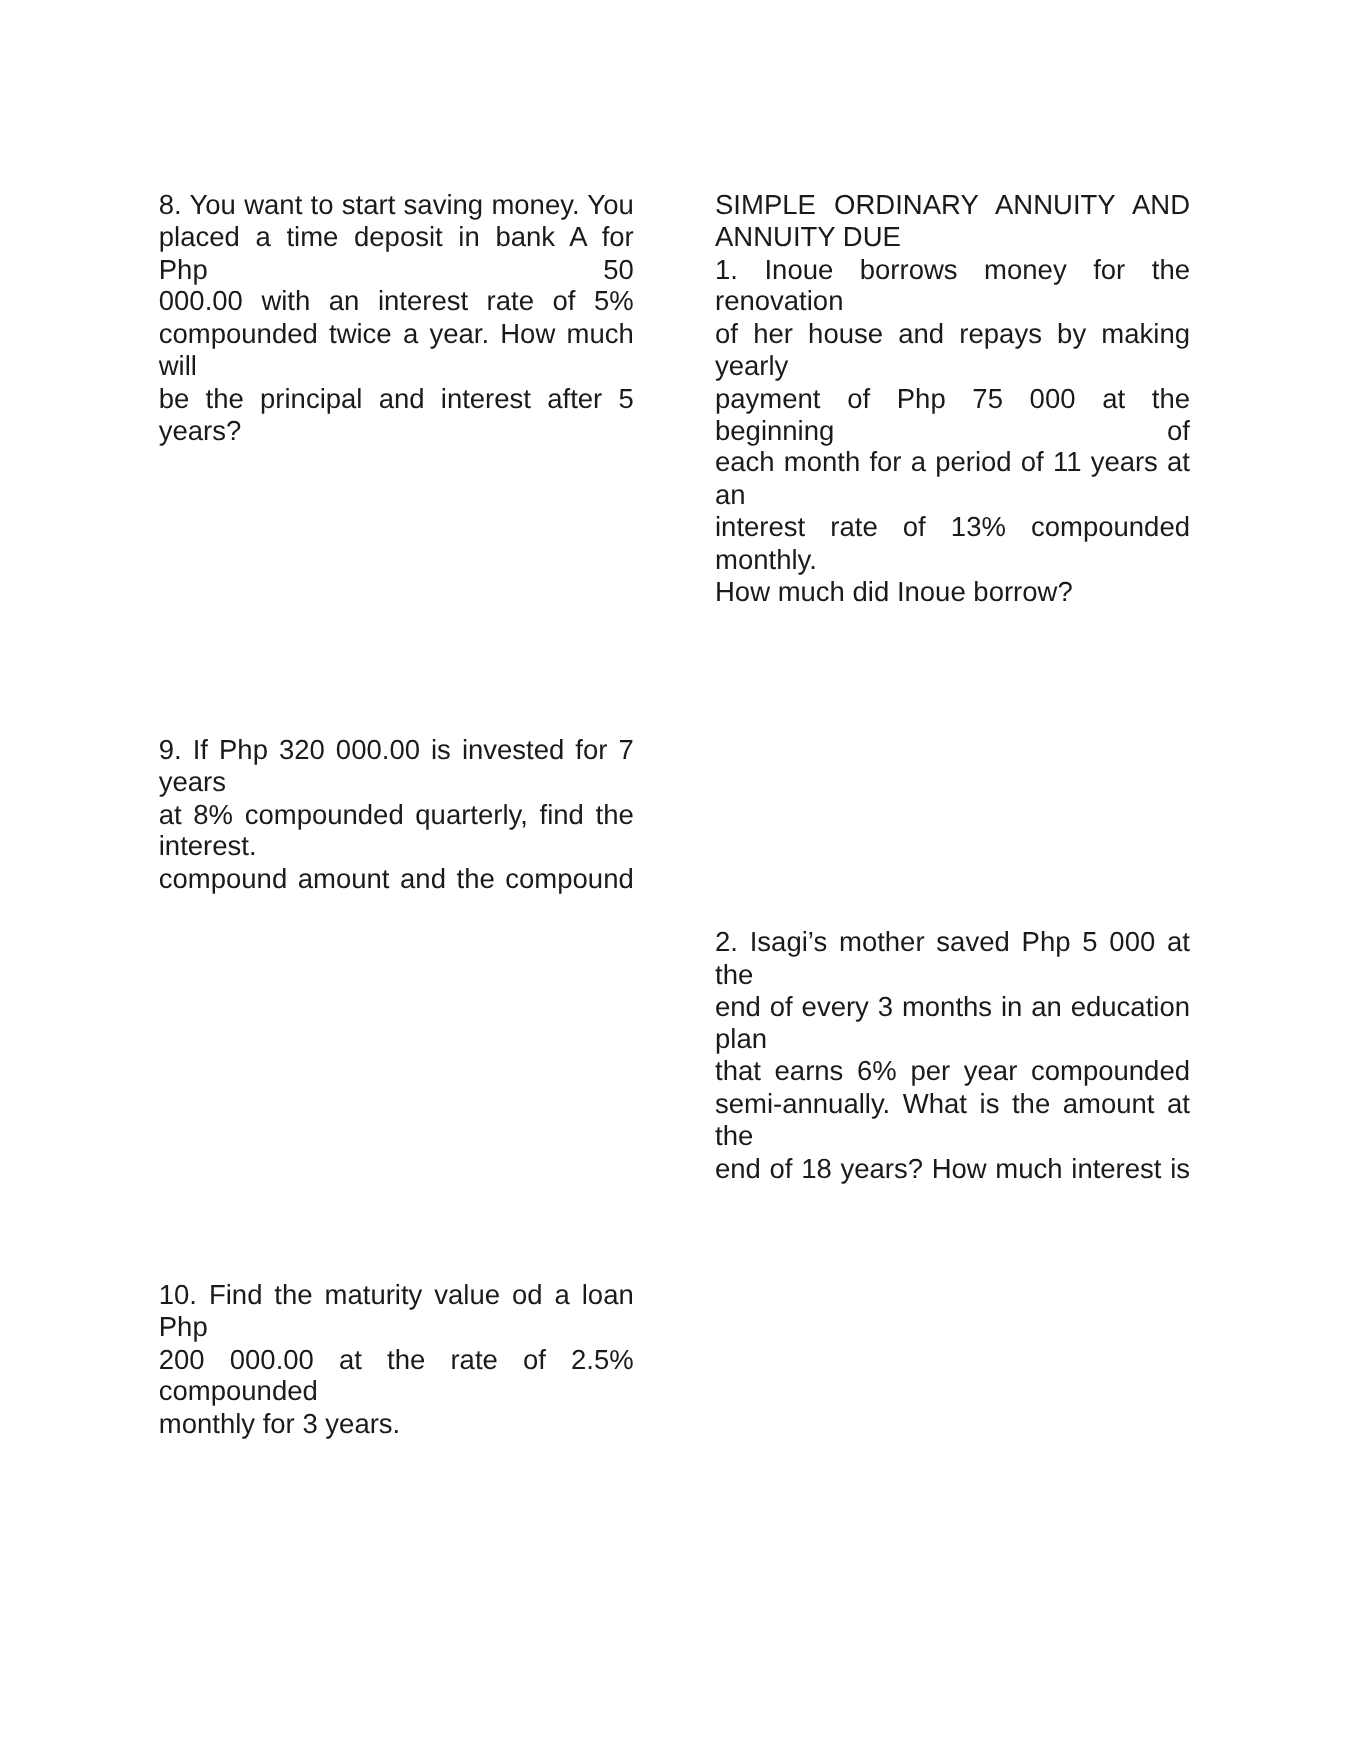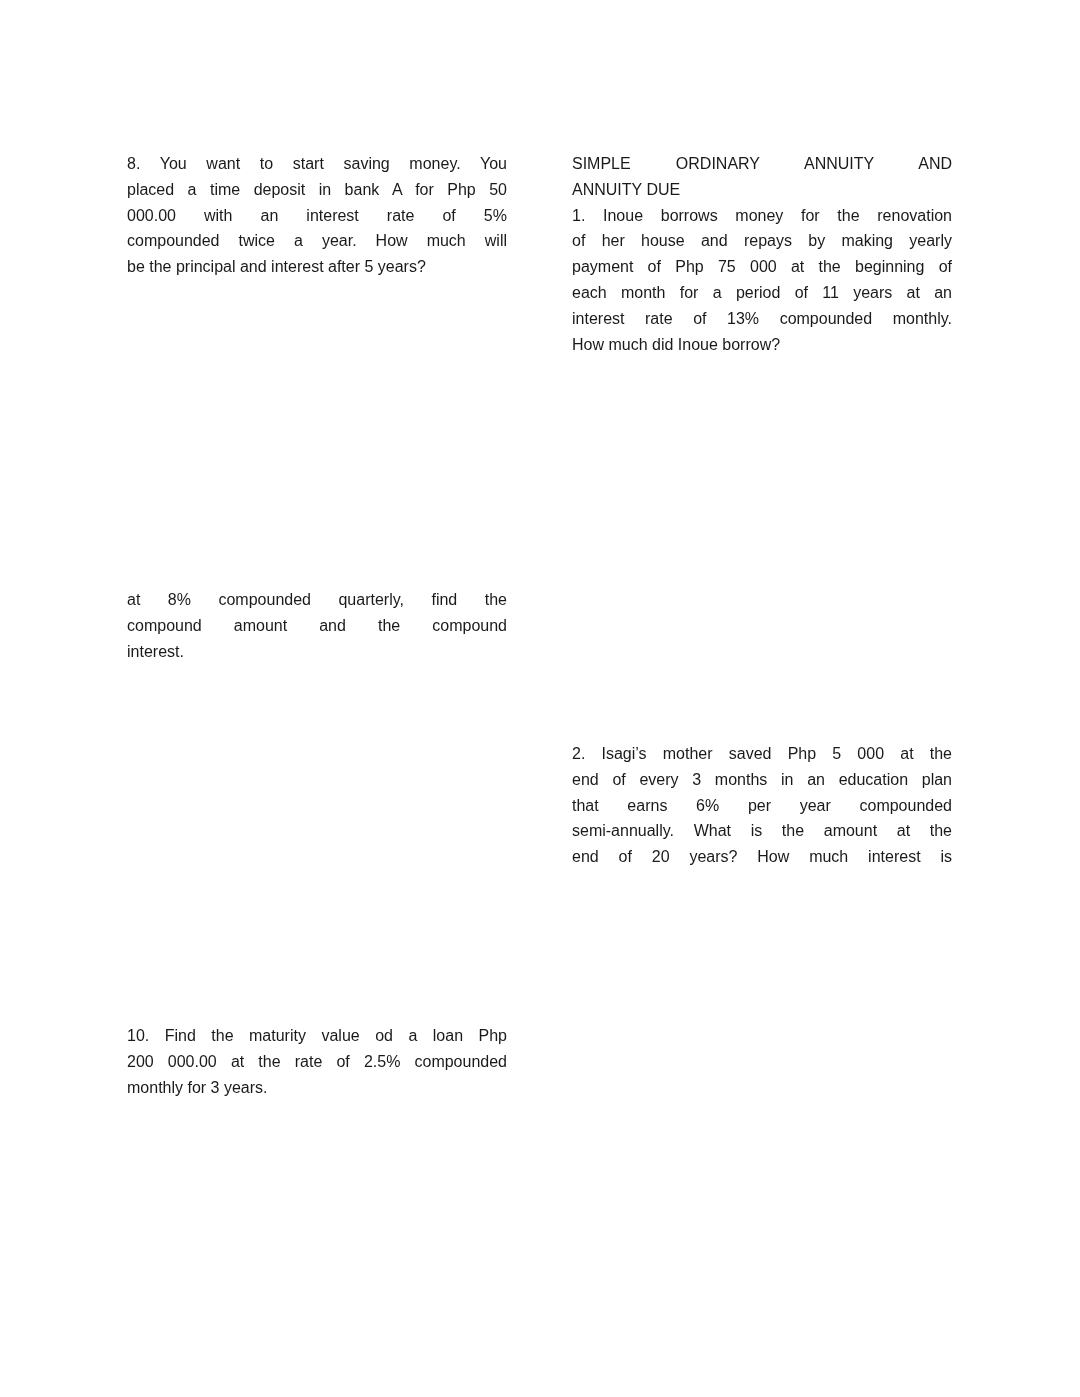--- a/index.html
+++ b/index.html
@@ -11,21 +11,21 @@
     width: 1080px;
     height: 1397px;
     position: relative;
     overflow: hidden;
     font-family: "Liberation Sans", sans-serif;
     color: #1a1a1a;
   }
   .block {
     position: absolute;
     width: 380px;
-    font-size: 16px;
+    font-size: 22px;
     line-height: 25.8px;
     text-align: justify;
     margin: 0;
   }
   .heading {
     font-weight: normal;
     display: block;
     text-align: justify;
     text-align-last: left;
   }
@@ -42,23 +42,24 @@
 
 <div class="block q8">
   <span class="line">8. You want to start saving money. You</span>
   <span class="line">placed a time deposit in bank A for Php 50</span>
   <span class="line">000.00 with an interest rate of 5%</span>
   <span class="line">compounded twice a year. How much will</span>
   <span class="line last">be the principal and interest after 5 years?</span>
 </div>
 
 <div class="block q9">
+  <span class="line">9. If Php 320 000.00 is invested for 7 years</span>
   <span class="line">at 8% compounded quarterly, find the</span>
+  <span class="line last">interest.</span>
   <span class="line">compound amount and the compound</span>
-  <span class="line last">interest.</span>
 </div>
 
 <div class="block q10">
   <span class="line">10. Find the maturity value od a loan Php</span>
   <span class="line">200 000.00 at the rate of 2.5% compounded</span>
   <span class="line last">monthly for 3 years.</span>
 </div>
 
 <div class="block right-col">
   <div class="heading">
@@ -73,14 +74,14 @@
     <span class="line">interest rate of 13% compounded monthly.</span>
     <span class="line last">How much did Inoue borrow?</span>
   </div>
 </div>
 
 <div class="block qa2">
   <span class="line">2. Isagi’s mother saved Php 5 000 at the</span>
   <span class="line">end of every 3 months in an education plan</span>
   <span class="line">that earns 6% per year compounded</span>
   <span class="line">semi-annually. What is the amount at the</span>
-  <span class="line">end of 20 years? How much interest is</span>
+  <span class="line">end of 18 years? How much interest is</span>
 </div>
 
 </body></html>

